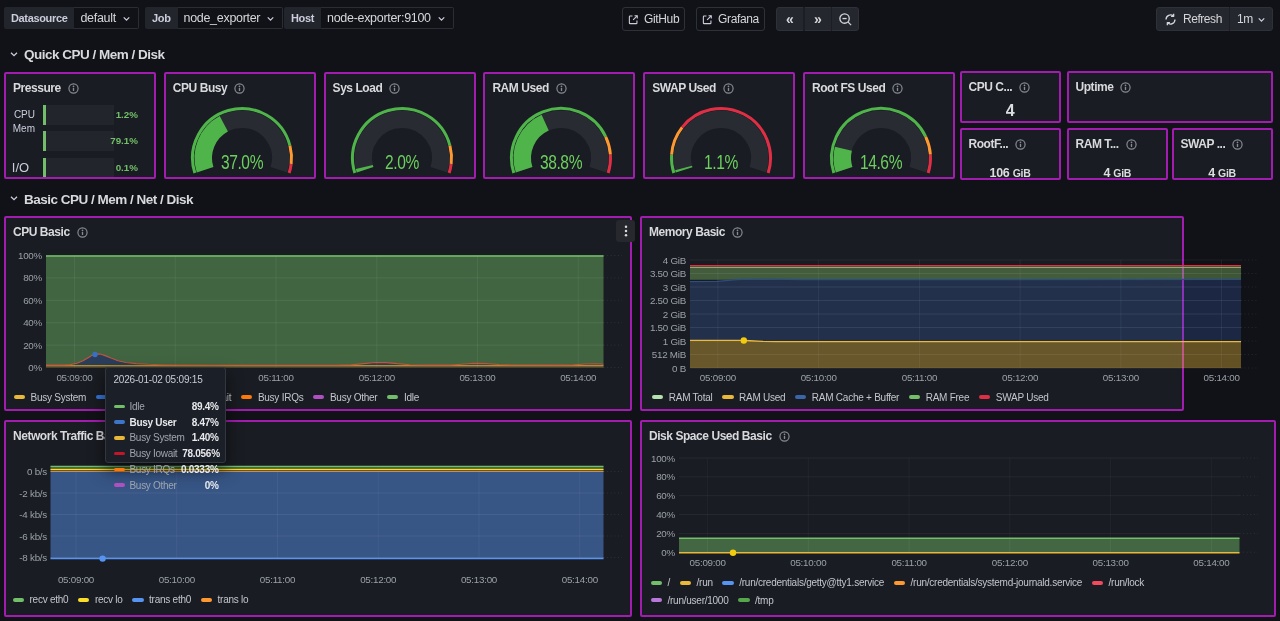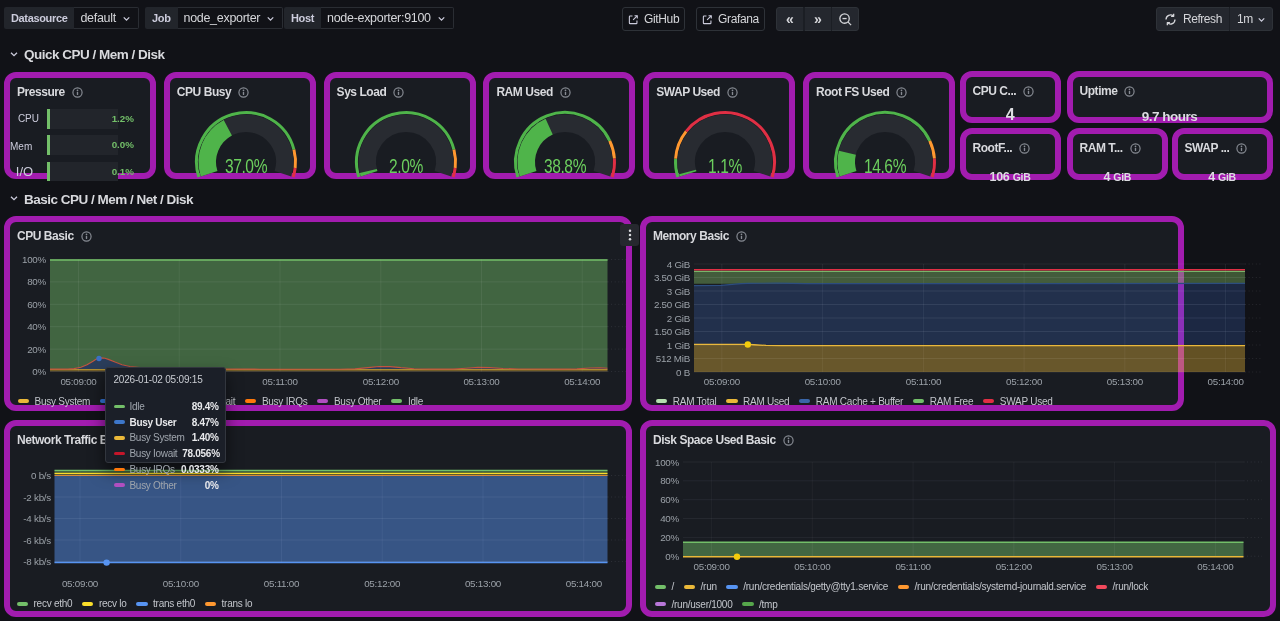--- a/index.html
+++ b/index.html
@@ -1,16 +1,16 @@
 <!DOCTYPE html>
 <html><head><meta charset="utf-8"><style>
 *{margin:0;padding:0;box-sizing:border-box}
 body{width:1280px;height:621px;background:#111217;font-family:"Liberation Sans",sans-serif;position:relative;overflow:hidden;color:#ccccdc}
 .abs{position:absolute}
-.panel{position:absolute;background:#191c22;border:6px solid #a21caf;border-radius:12px}
+.panel{position:absolute;background:#191c22;border:2px solid #a21caf;border-radius:2px}
 .ptitle{position:absolute;left:7px;top:7px;font-size:12px;font-weight:600;color:#d8d9dd;letter-spacing:-0.45px;white-space:nowrap;display:flex;align-items:center;gap:7px}
 .ptitle .info{margin-top:1px}
 .vlabel{background:#22252b;display:flex;align-items:center;padding:0 7px;font-size:11px;font-weight:600;color:#ccccdc;border-radius:2px 0 0 2px;letter-spacing:-0.35px;white-space:nowrap}
 .vval{white-space:nowrap;display:flex;align-items:center;gap:5px;padding:0 6px;font-size:12.5px;font-weight:500;color:#d5d6da;border:1px solid #2a2d33;border-left:none;border-radius:0 2px 2px 0;letter-spacing:-0.3px}
 .vgroup{position:absolute;top:7px;height:22px;display:flex}
 .btn{position:absolute;top:7px;height:24px;display:flex;align-items:center;gap:5px;padding:0 5px;white-space:nowrap;border:1px solid #2e3238;border-radius:3px;font-size:12px;font-weight:500;color:#d5d6da;letter-spacing:-0.35px}
 .shead{position:absolute;font-size:13.5px;font-weight:600;color:#d8d9dd;letter-spacing:-0.5px}
 .axis{font-size:9.8px;fill:#9ba1a8;font-family:"Liberation Sans",sans-serif;letter-spacing:-0.25px}
 .dash{display:inline-block;width:11.5px;height:4px;border-radius:2px;flex:none}
 .legendrow{position:absolute;display:flex;align-items:center;column-gap:9.5px;font-size:10px;color:#c3c6cc;letter-spacing:-0.25px;white-space:nowrap}
@@ -83,25 +83,25 @@
     <div class="ptitle">Pressure <svg class="info" width="11" height="11" viewBox="0 0 12 12">
         <circle cx="6" cy="6" r="5" stroke="#878b93" stroke-width="1.3" fill="none"></circle>
         <circle cx="6" cy="3.6" r="0.95" fill="#878b93"></circle>
         <rect x="5.25" y="5.2" width="1.5" height="3.6" rx="0.7" fill="#878b93"></rect>
       </svg></div>
     <div class="abs" style="left:0;top:31.0px;width:29px;text-align:right;font-size:10px;color:#ccccdc;line-height:19.6px">CPU</div>
 <div class="abs" style="left:37px;top:31.0px;width:71px;height:19.6px;background:#22252b">
       <div class="abs" style="left:0;top:0;width:2.5px;height:19.6px;background:#73bf69"></div>
     </div>
 <div class="abs" style="right:16px;top:31.0px;font-size:9.8px;font-weight:700;color:#73bf69;line-height:19.6px">1.2%</div>
-    <div class="abs" style="left:0;top:59px;width:29px;font-size:10px;color:#ccccdc;line-height:19.6px">Mem</div>
+    <div class="abs" style="left:0;top:45px;width:29px;text-align:right;font-size:10px;color:#ccccdc;line-height:19.6px">Mem</div>
 <div class="abs" style="left:37px;top:57.4px;width:71px;height:19.6px;background:#22252b">
       <div class="abs" style="left:0;top:0;width:2.5px;height:19.6px;background:#73bf69"></div>
     </div>
-<div class="abs" style="right:16px;top:57.4px;font-size:9.8px;font-weight:700;color:#73bf69;line-height:19.6px">0.0%</div>
+<div class="abs" style="right:16px;top:57.4px;font-size:9.8px;font-weight:700;color:#73bf69;line-height:19.6px">79.1%</div>
     <div class="abs" style="left:0;top:83.8px;width:29px;text-align:center;font-size:13px;color:#ccccdc;line-height:19.6px">I/O</div>
 <div class="abs" style="left:37px;top:83.8px;width:71px;height:19.6px;background:#22252b">
       <div class="abs" style="left:0;top:0;width:2.5px;height:19.6px;background:#73bf69"></div>
     </div>
 <div class="abs" style="right:16px;top:83.8px;font-size:9.8px;font-weight:700;color:#73bf69;line-height:19.6px">0.1%</div>
   </div>
 <div class="panel" style="left:163.8px;top:72px;width:152px;height:107px">
     <div class="ptitle">CPU Busy <svg class="info" width="11" height="11" viewBox="0 0 12 12">
         <circle cx="6" cy="6" r="5" stroke="#878b93" stroke-width="1.3" fill="none"></circle>
         <circle cx="6" cy="3.6" r="0.95" fill="#878b93"></circle>
@@ -183,21 +183,20 @@
         <rect x="5.25" y="5.2" width="1.5" height="3.6" rx="0.7" fill="#878b93"></rect>
       </svg></div>
     <div class="statval" style="top:29px"><span style="font-size:16px">4</span></div>
   </div>
 <div class="panel" style="left:1066.5px;top:71px;width:206px;height:51.5px">
     <div class="ptitle">Uptime <svg class="info" width="11" height="11" viewBox="0 0 12 12">
         <circle cx="6" cy="6" r="5" stroke="#878b93" stroke-width="1.3" fill="none"></circle>
         <circle cx="6" cy="3.6" r="0.95" fill="#878b93"></circle>
         <rect x="5.25" y="5.2" width="1.5" height="3.6" rx="0.7" fill="#878b93"></rect>
       </svg></div>
-    <div class="statval" style="top:29.5px"><span style="font-size:13.5px;letter-spacing:-0.5px">9.7 hours</span></div>
   </div>
 <div class="panel" style="left:959.5px;top:128px;width:101px;height:51.5px">
     <div class="ptitle">RootF... <svg class="info" width="11" height="11" viewBox="0 0 12 12">
         <circle cx="6" cy="6" r="5" stroke="#878b93" stroke-width="1.3" fill="none"></circle>
         <circle cx="6" cy="3.6" r="0.95" fill="#878b93"></circle>
         <rect x="5.25" y="5.2" width="1.5" height="3.6" rx="0.7" fill="#878b93"></rect>
       </svg></div>
     <div class="statval" style="top:33px"><span style="font-size:12.5px">106 <span style="font-size:10.5px">GiB</span></span></div>
   </div>
 <div class="panel" style="left:1066.5px;top:128px;width:101.5px;height:51.5px">

